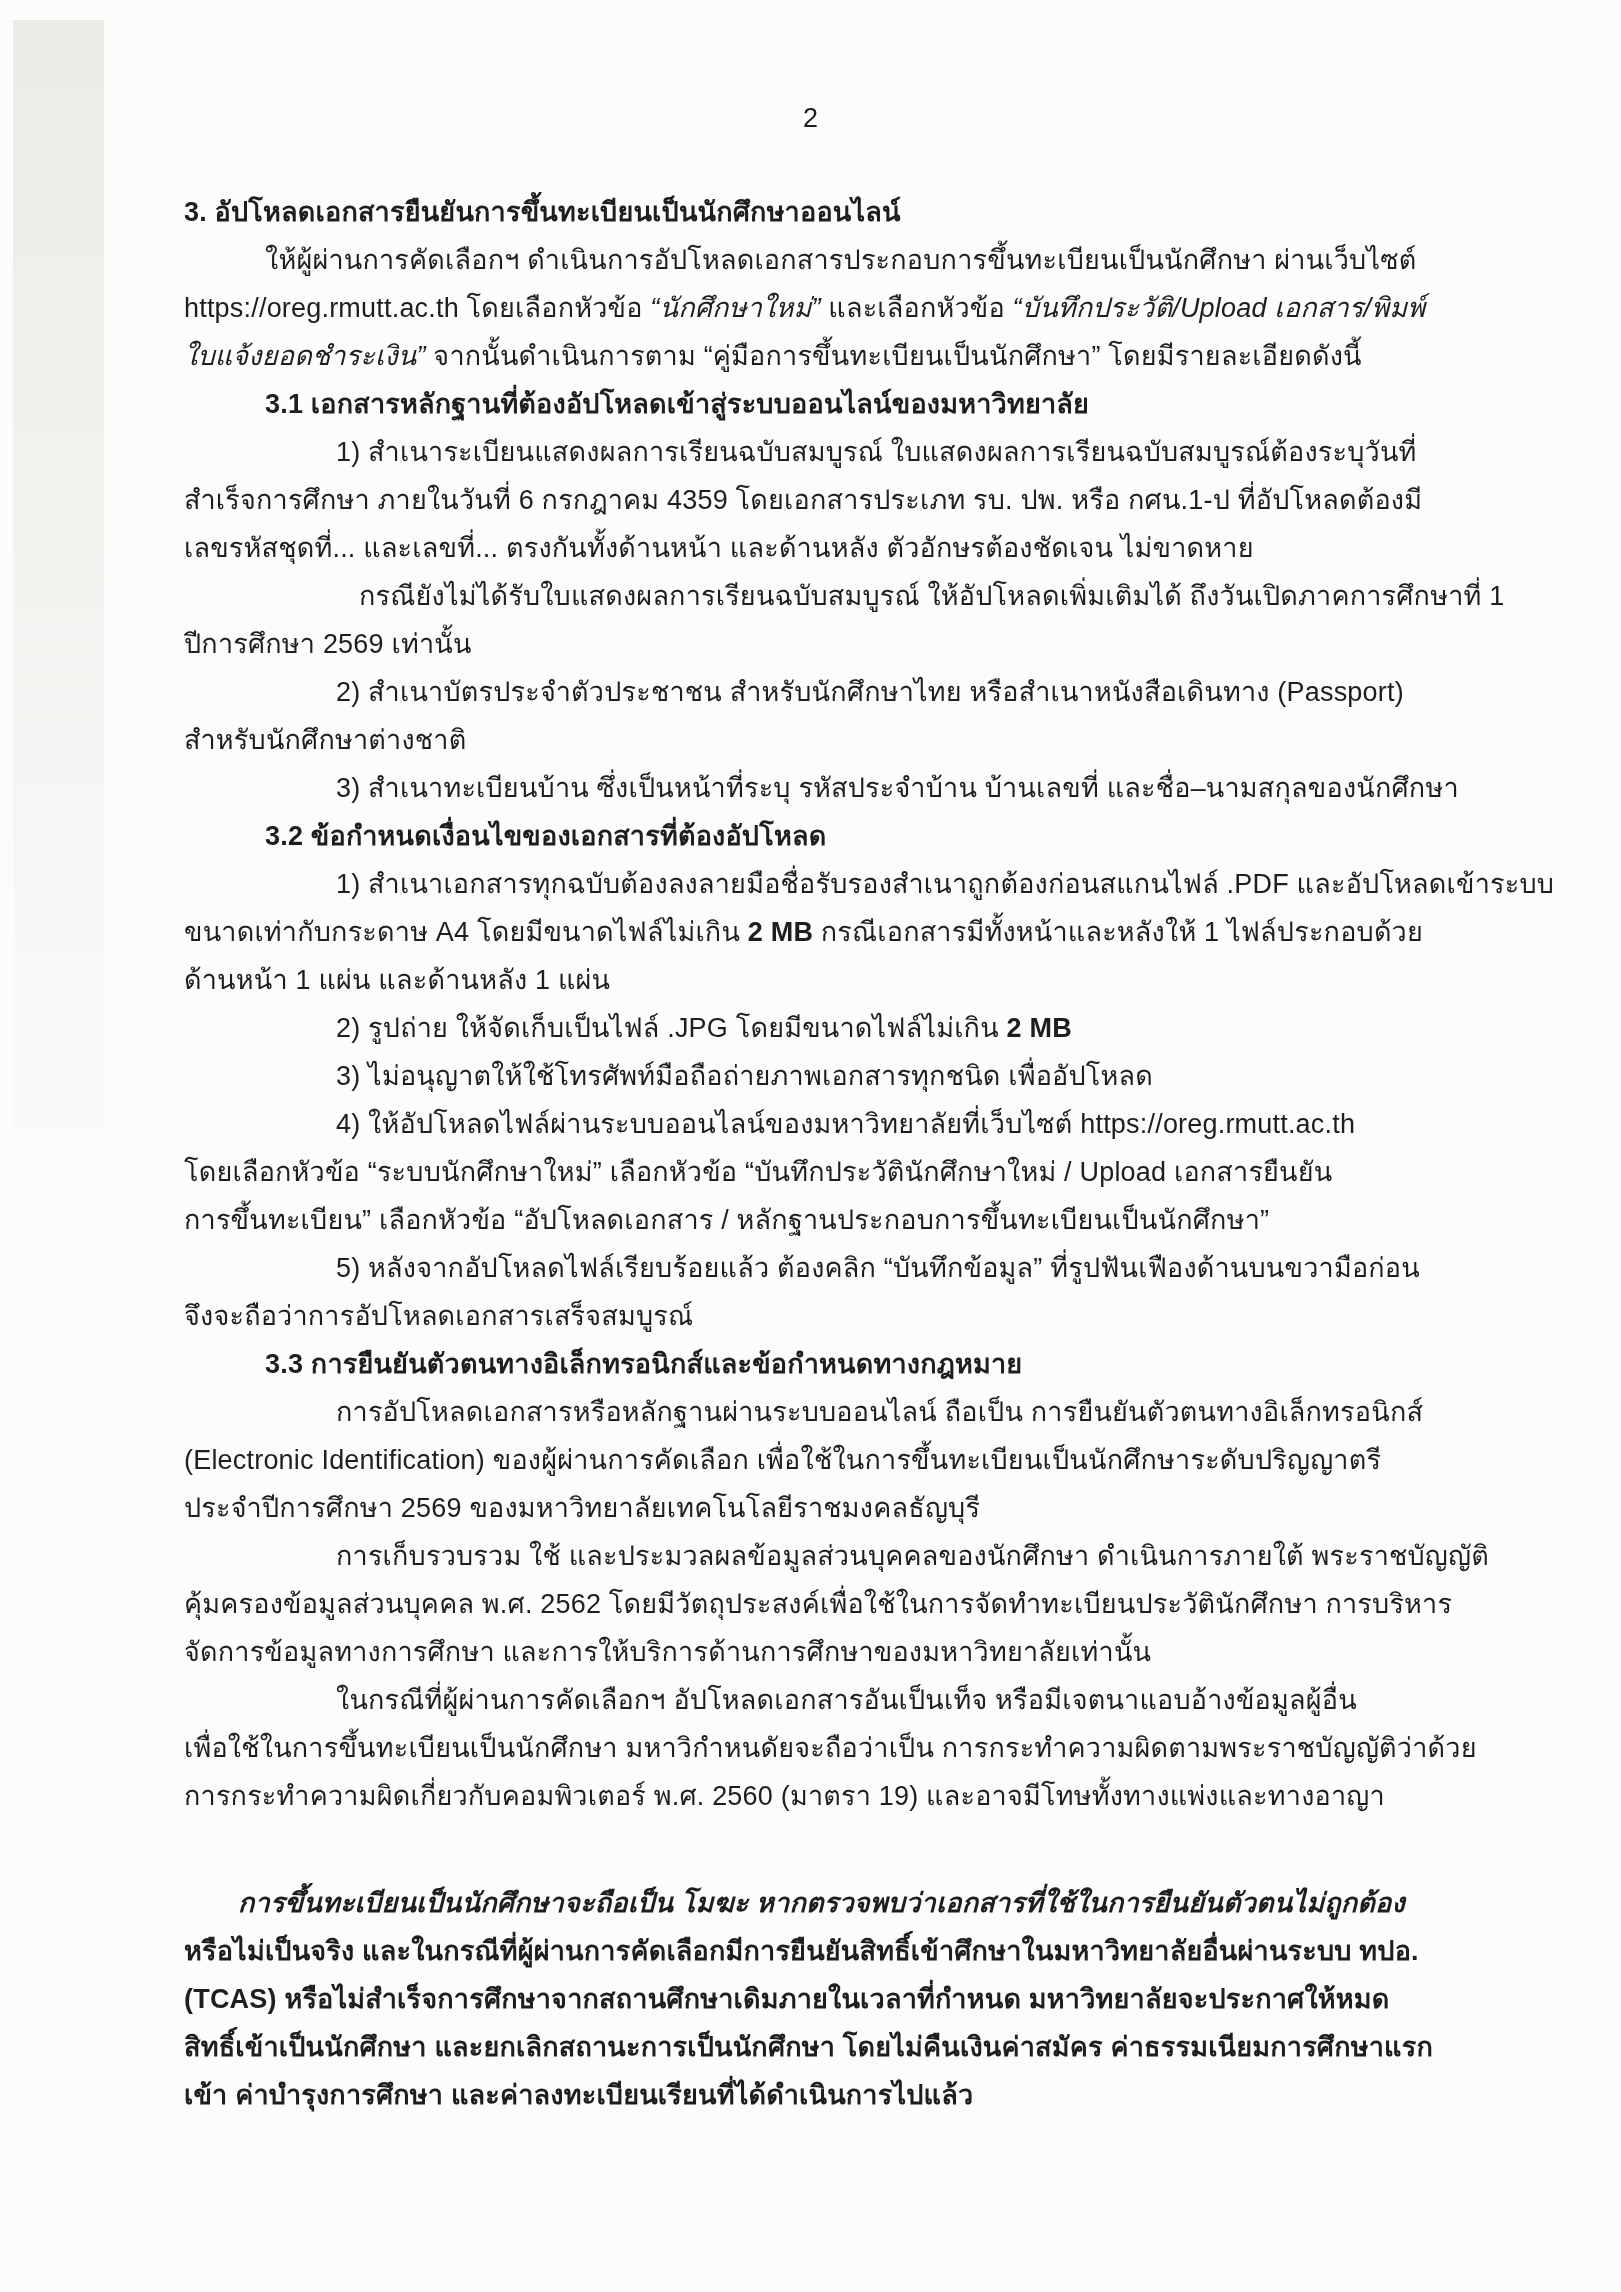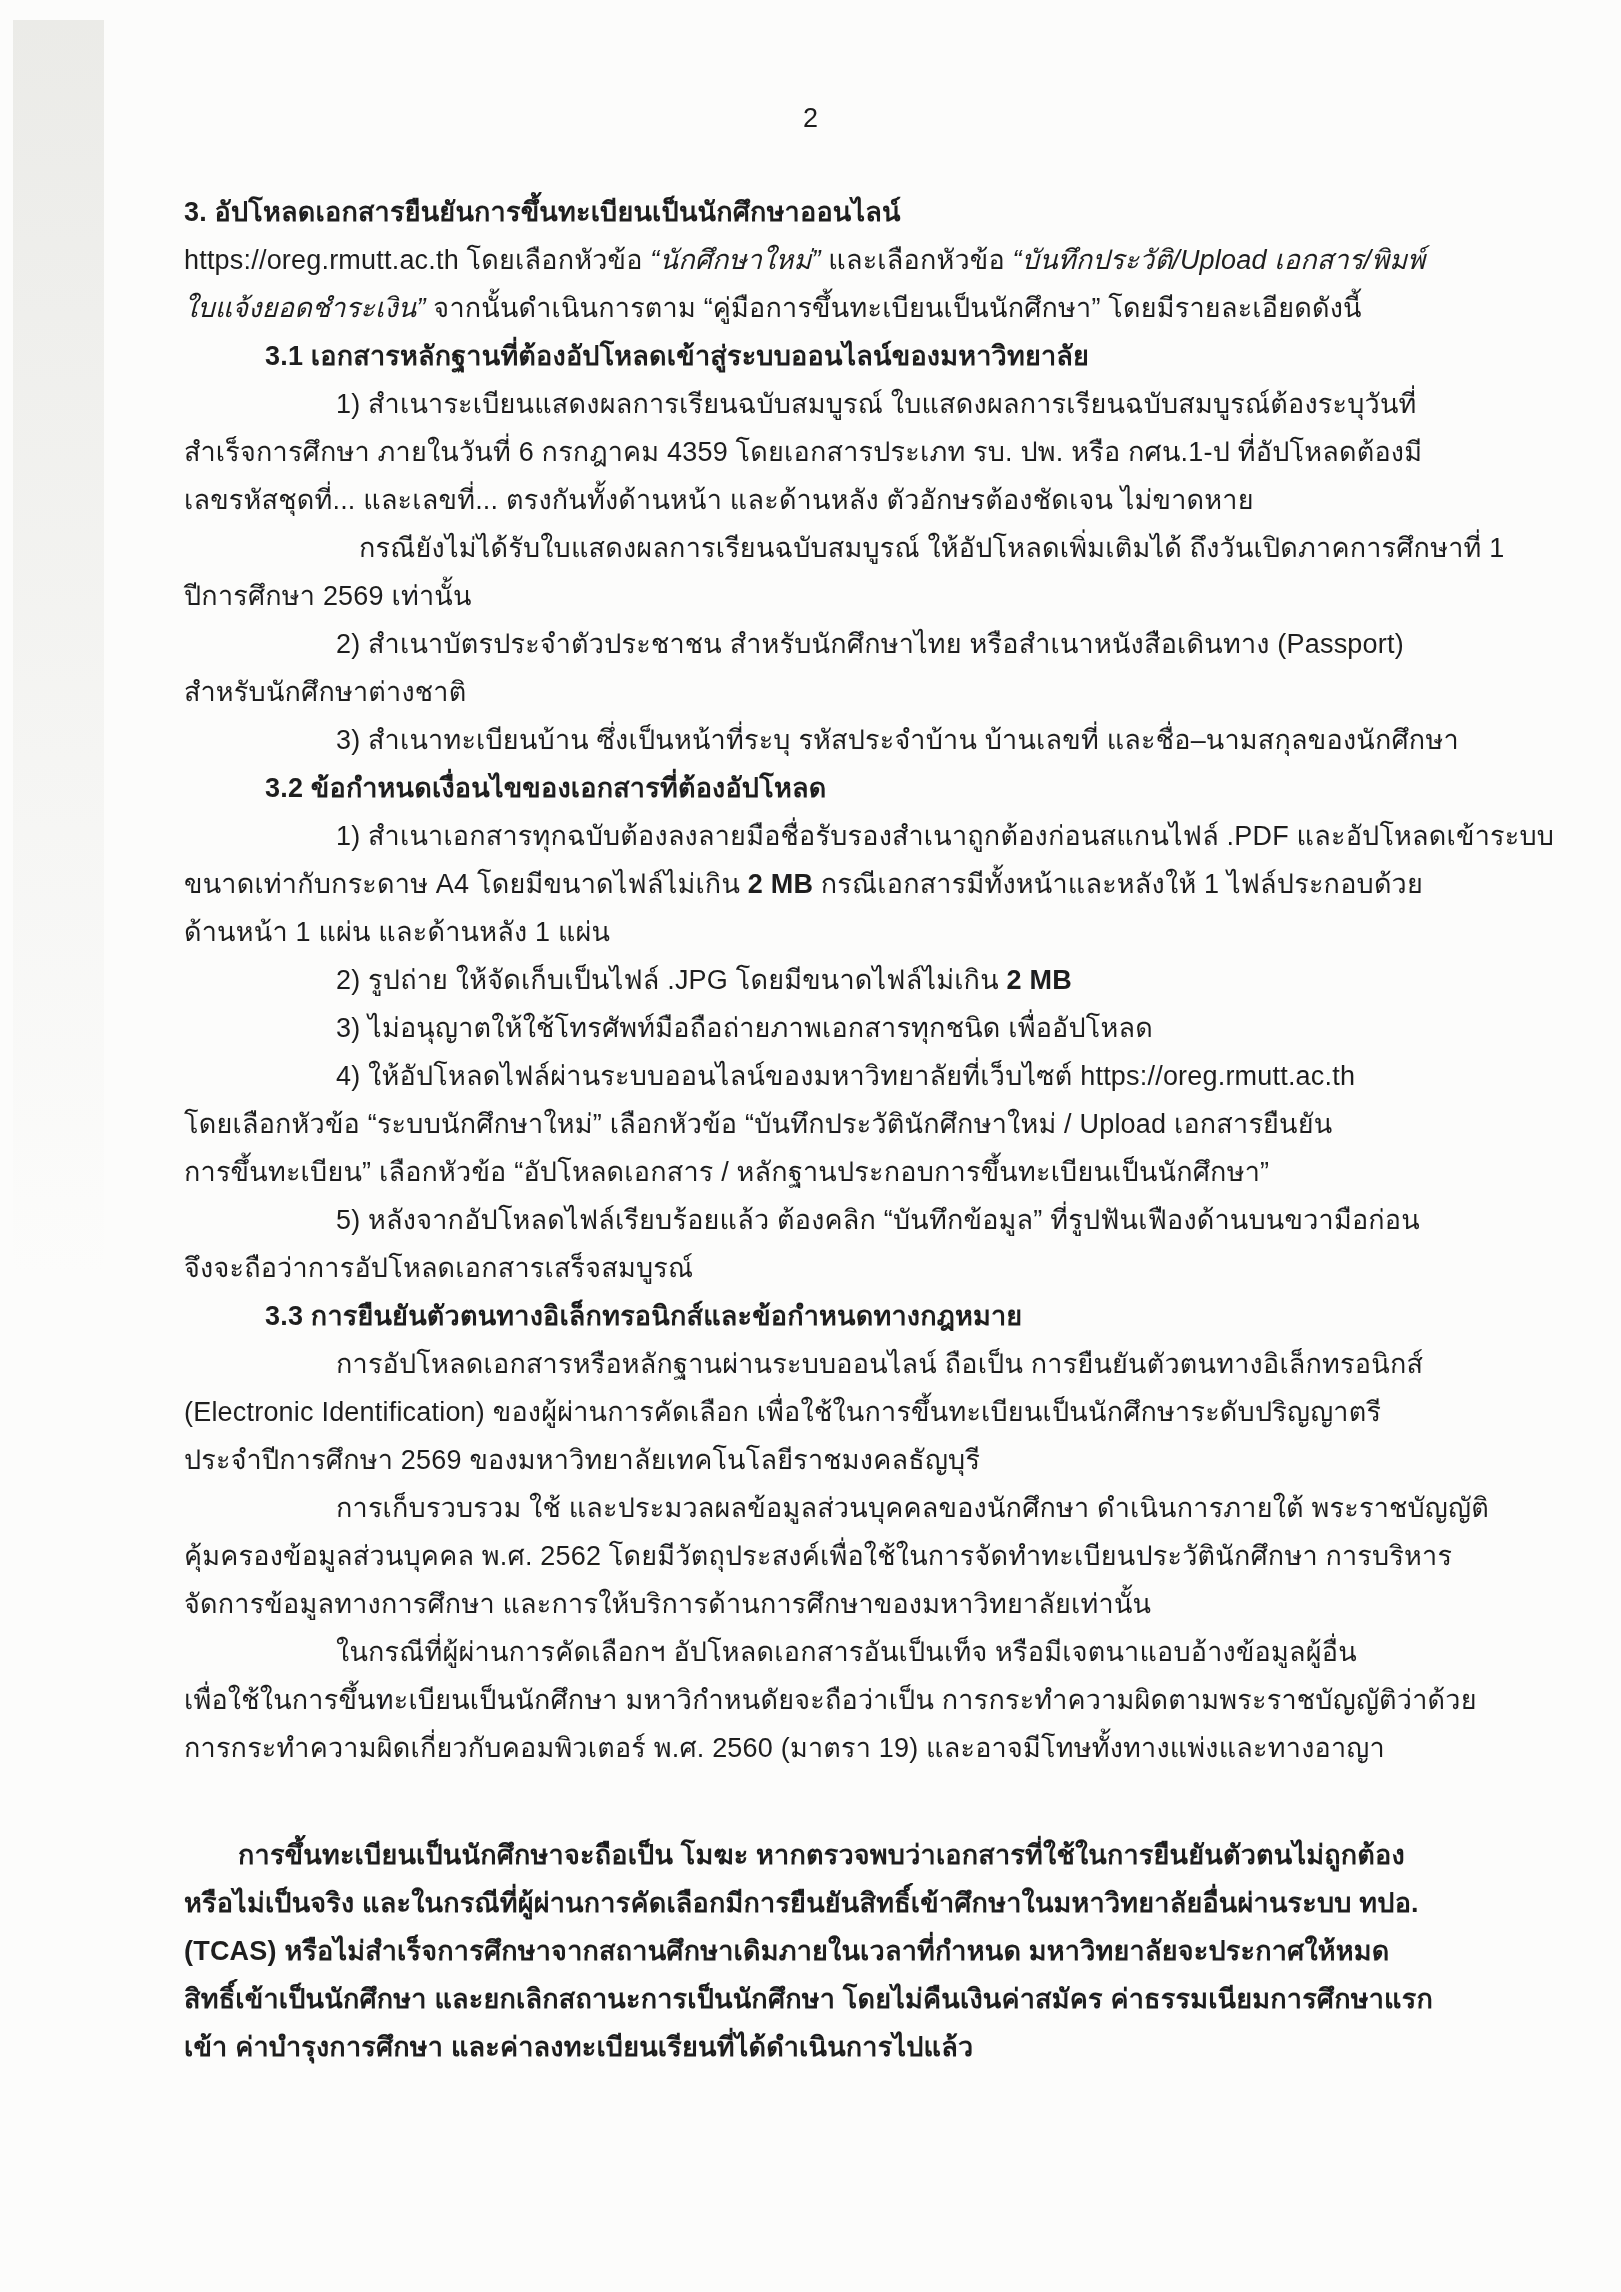--- a/index.html
+++ b/index.html
@@ -38,34 +38,35 @@
   .line {
     font-size: 27px;
     line-height: 48px;
     white-space: nowrap;
     letter-spacing: 0.2px;
   }
   .i0 { padding-left: 0; }
   .i1 { padding-left: 81px; }
   .i2 { padding-left: 152px; }
   .i3 { padding-left: 175px; }
-  .if { padding-left: 54px; }
+  .if { padding-left: 54px; font-style: italic; }
   .bold { font-weight: 700; }
   .italic { font-style: italic; }
   .gap { margin-top: 59px; }
 </style>
 </head>
 <body>
 
 <div class="scan-shadow"></div>
 
 <div class="page-number">2</div>
 
 <div class="doc">
     <div class="line i0 bold"><span>3. อัปโหลดเอกสารยืนยันการขึ้นทะเบียนเป็นนักศึกษาออนไลน์</span></div>
+    <div class="line i1"><span>ให้ผู้ผ่านการคัดเลือกฯ ดำเนินการอัปโหลดเอกสารประกอบการขึ้นทะเบียนเป็นนักศึกษา ผ่านเว็บไซต์</span></div>
     <div class="line i0"><span>https://oreg.rmutt.ac.th โดยเลือกหัวข้อ </span><span class="italic">“นักศึกษาใหม่”</span><span> และเลือกหัวข้อ </span><span class="italic">“บันทึกประวัติ/Upload เอกสาร/พิมพ์</span></div>
     <div class="line i0"><span class="italic">ใบแจ้งยอดชำระเงิน”</span><span> จากนั้นดำเนินการตาม “คู่มือการขึ้นทะเบียนเป็นนักศึกษา” โดยมีรายละเอียดดังนี้</span></div>
     <div class="line i1 bold"><span>3.1 เอกสารหลักฐานที่ต้องอัปโหลดเข้าสู่ระบบออนไลน์ของมหาวิทยาลัย</span></div>
     <div class="line i2"><span>1) สำเนาระเบียนแสดงผลการเรียนฉบับสมบูรณ์ ใบแสดงผลการเรียนฉบับสมบูรณ์ต้องระบุวันที่</span></div>
     <div class="line i0"><span>สำเร็จการศึกษา ภายในวันที่ 6 กรกฎาคม 4359 โดยเอกสารประเภท รบ. ปพ. หรือ กศน.1-ป ที่อัปโหลดต้องมี</span></div>
     <div class="line i0"><span>เลขรหัสชุดที่... และเลขที่... ตรงกันทั้งด้านหน้า และด้านหลัง ตัวอักษรต้องชัดเจน ไม่ขาดหาย</span></div>
     <div class="line i3"><span>กรณียังไม่ได้รับใบแสดงผลการเรียนฉบับสมบูรณ์ ให้อัปโหลดเพิ่มเติมได้ ถึงวันเปิดภาคการศึกษาที่ 1</span></div>
     <div class="line i0"><span>ปีการศึกษา 2569 เท่านั้น</span></div>
     <div class="line i2"><span>2) สำเนาบัตรประจำตัวประชาชน สำหรับนักศึกษาไทย หรือสำเนาหนังสือเดินทาง (Passport)</span></div>
     <div class="line i0"><span>สำหรับนักศึกษาต่างชาติ</span></div>

